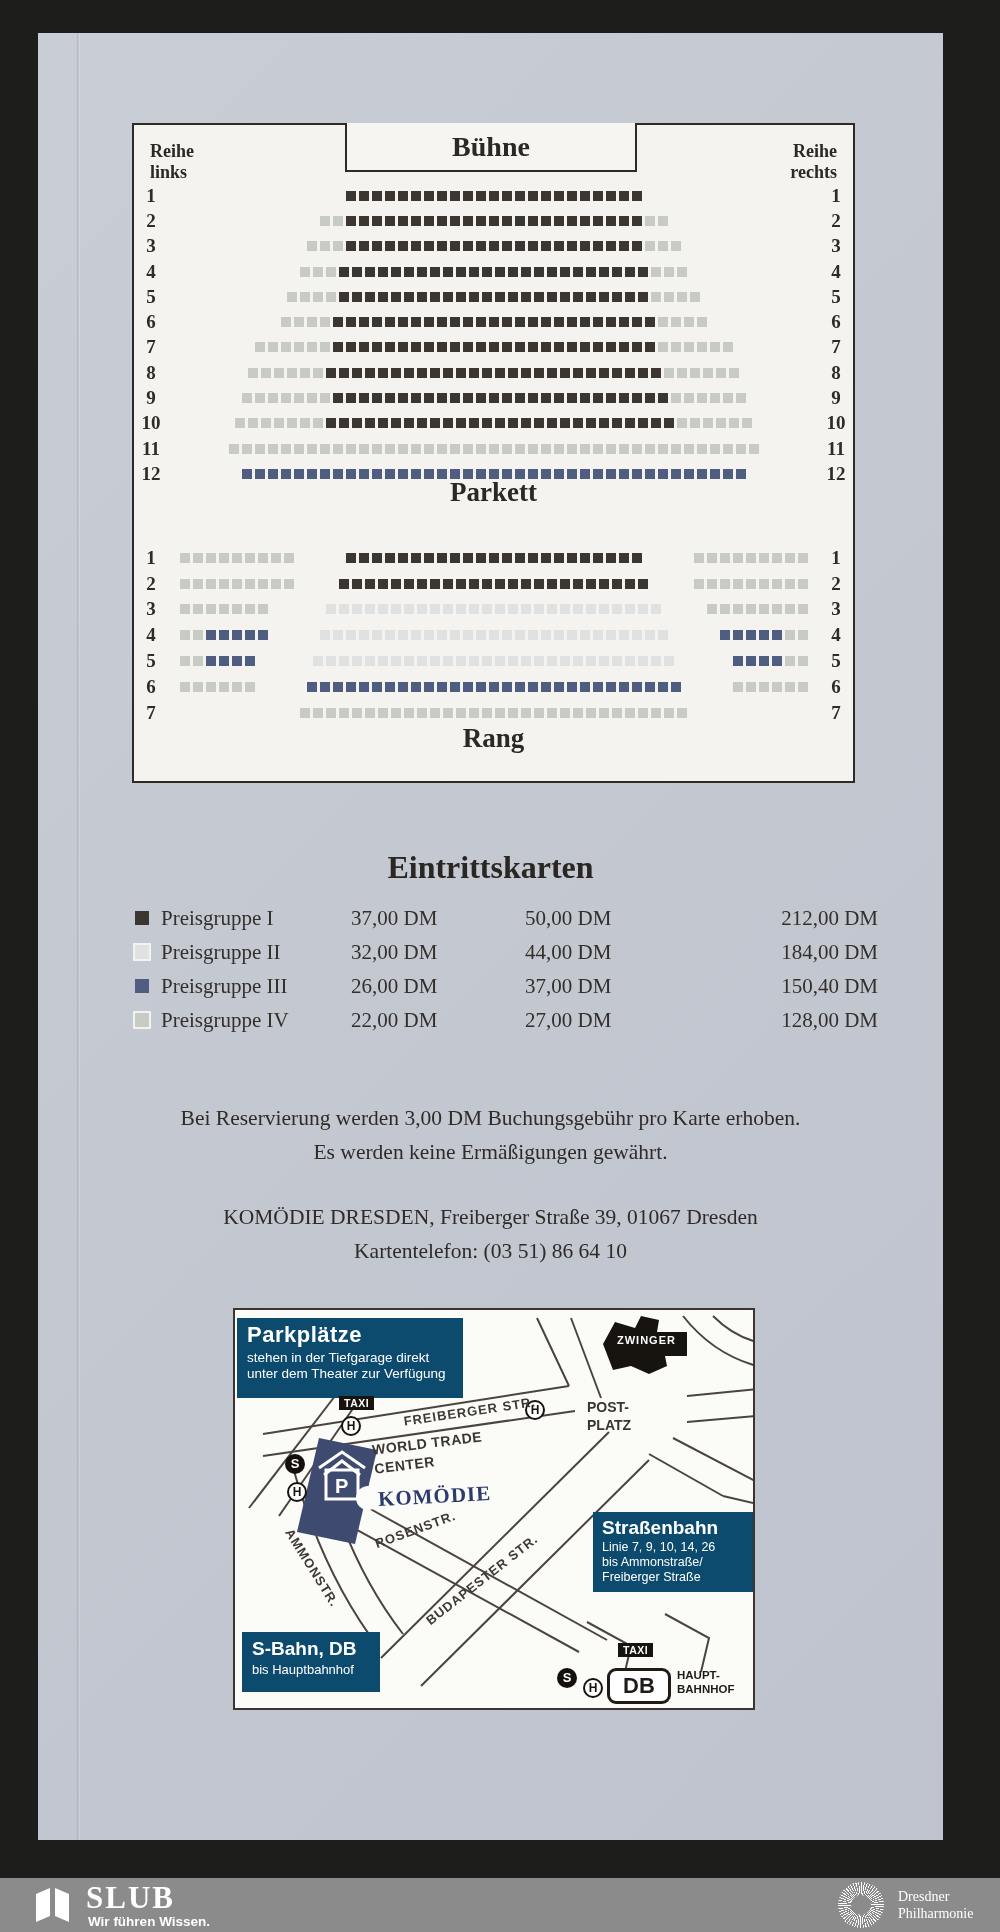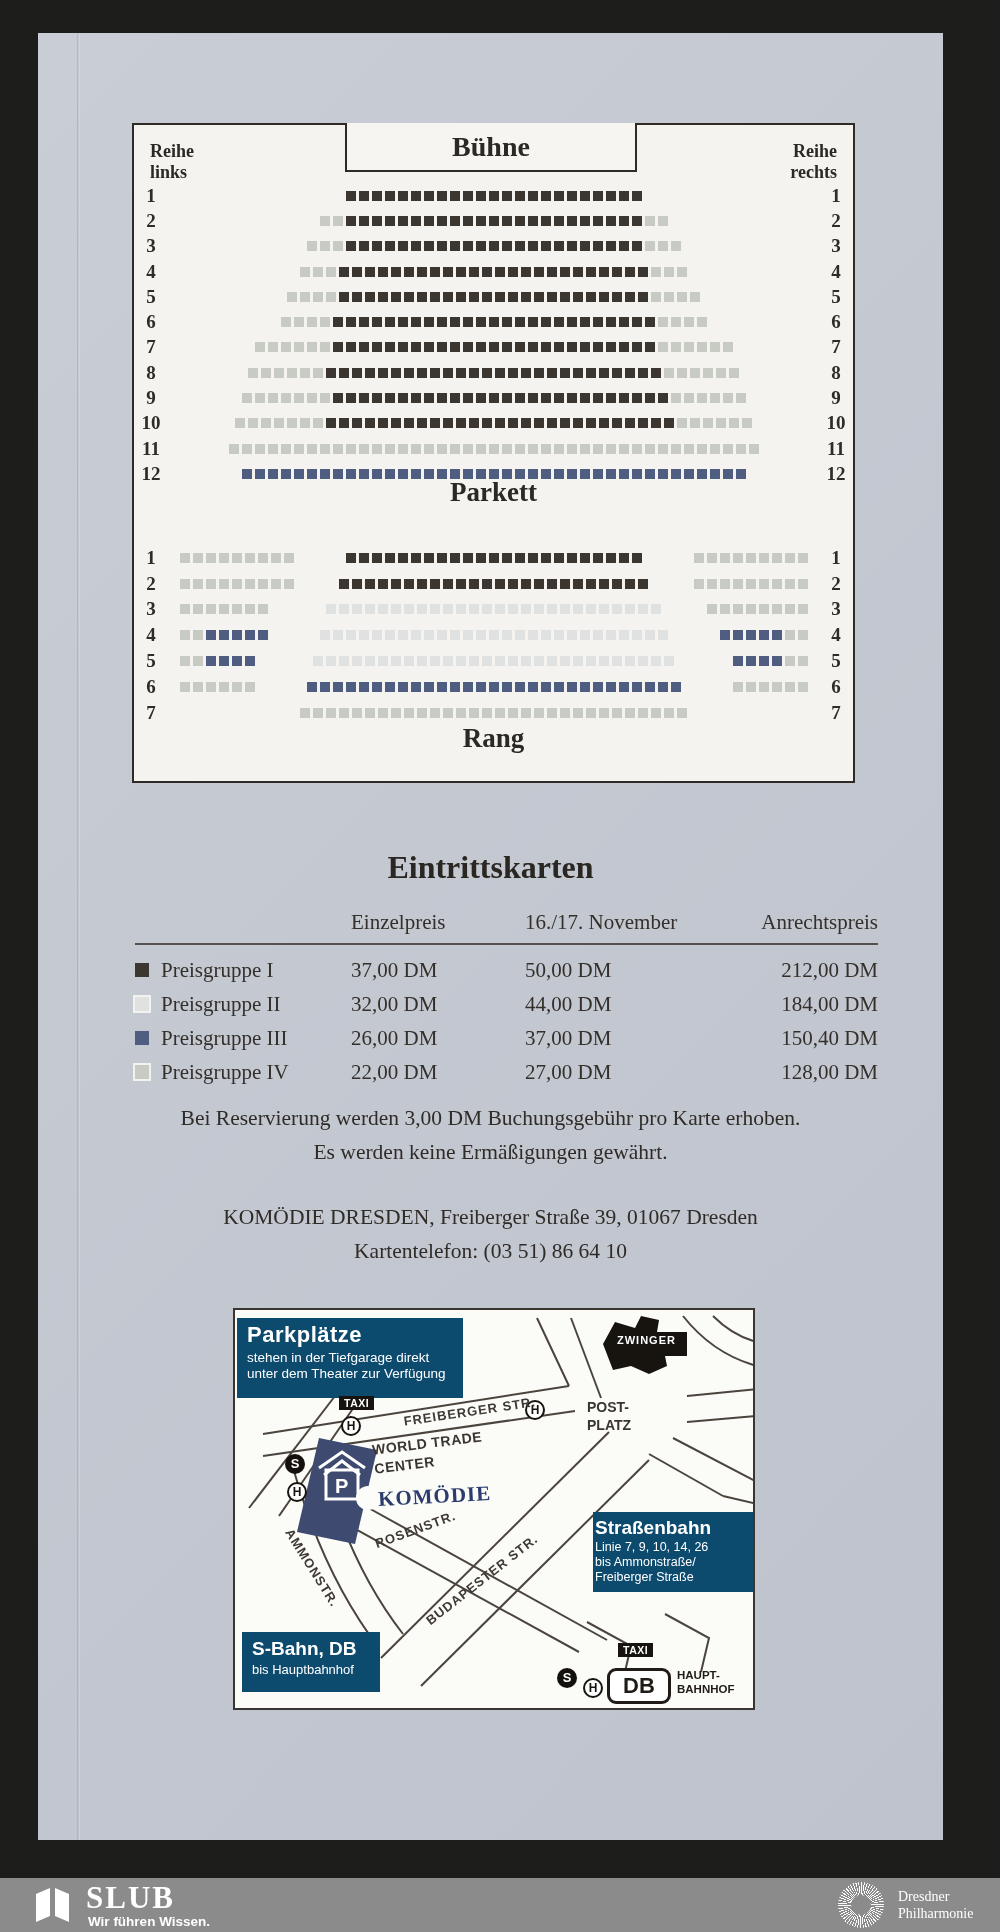--- a/index.html
+++ b/index.html
@@ -53,21 +53,21 @@
   .note{top:1068px;} .addr{top:1167px;}
   
   .map{position:absolute;left:195px;top:1275px;width:522px;height:402px;
        background:#fbfbf8;border:2px solid #3a3530;box-sizing:border-box;overflow:hidden;
        font-family:"Liberation Sans",sans-serif;}
   .map svg{position:absolute;left:0;top:0;}
   .banner{position:absolute;background:#0c4a6e;color:#fff;}
   .ban-park{left:2px;top:8px;width:226px;height:80px;padding:4px 10px;box-sizing:border-box;}
   .ban-park .bt{font-weight:bold;font-size:22px;letter-spacing:.5px;}
   .ban-park .bs{font-size:13.5px;line-height:16px;margin-top:2px;}
-  .ban-tram{left:358px;top:202px;width:184px;height:80px;padding:5px 2px;box-sizing:border-box;}
+  .ban-tram{left:358px;top:202px;width:184px;height:80px;padding:5px 9px;box-sizing:border-box;}
   .ban-tram .bt{font-weight:bold;font-size:19px;}
   .ban-tram .bs{font-size:12.5px;line-height:15px;margin-top:1px;}
   .ban-sbahn{left:7px;top:322px;width:138px;height:60px;padding:6px 10px;box-sizing:border-box;}
   .ban-sbahn .bt{font-weight:bold;font-size:19px;}
   .ban-sbahn .bs{font-size:13px;margin-top:2px;}
   .street{position:absolute;font-weight:bold;color:#3f3a34;font-size:13px;letter-spacing:1px;white-space:nowrap;}
   .taxi{position:absolute;background:#17130f;color:#fff;font-weight:bold;font-size:10.5px;
         padding:1px 5px;letter-spacing:.5px;}
   .hstop{position:absolute;width:16px;height:16px;border:2.5px solid #17130f;border-radius:50%;
          background:#fff;color:#17130f;font-weight:bold;font-size:12px;line-height:16px;text-align:center;}
@@ -943,26 +943,20 @@
           </div>
           <div class="blk blk-r"></div>
           <span class="row-num">7</span>
         </div>
       </div>
     <div class="sec-label lbl-rang">Rang</div>
   </div>
 
   <div class="tickets-title">Eintrittskarten</div>
   <div class="tix">
-    <div class="t-head">
-      <div class="c1"></div>
-      <div class="c2">Einzelpreis</div>
-      <div class="c3">16./17. November</div>
-      <div class="c4">Anrechtspreis</div>
-    </div>
     <div class="t-rows">
         <div class="t-row">
           <div class="c1 grp">
             <span class="sw g-I"></span>
             <span>Preisgruppe I</span>
           </div>
           <div class="c2">37,00 DM</div>
           <div class="c3">50,00 DM</div>
           <div class="c4">212,00 DM</div>
         </div>

